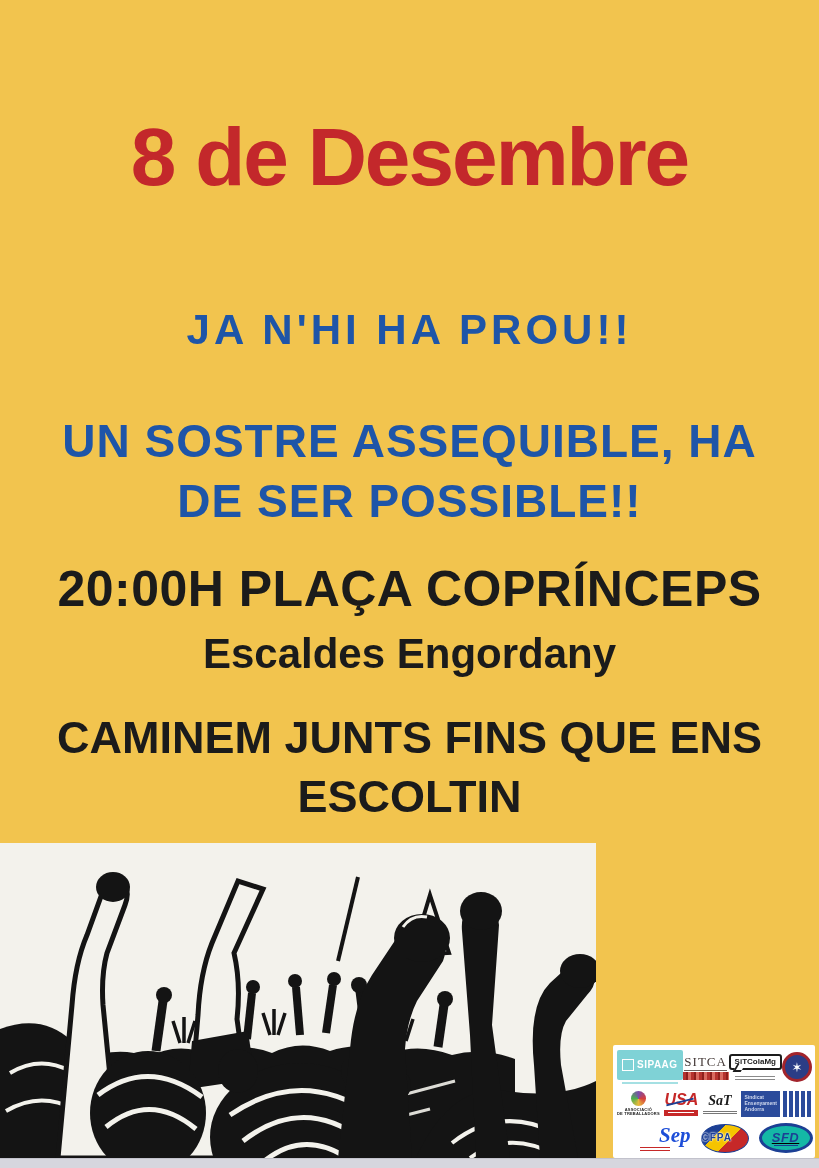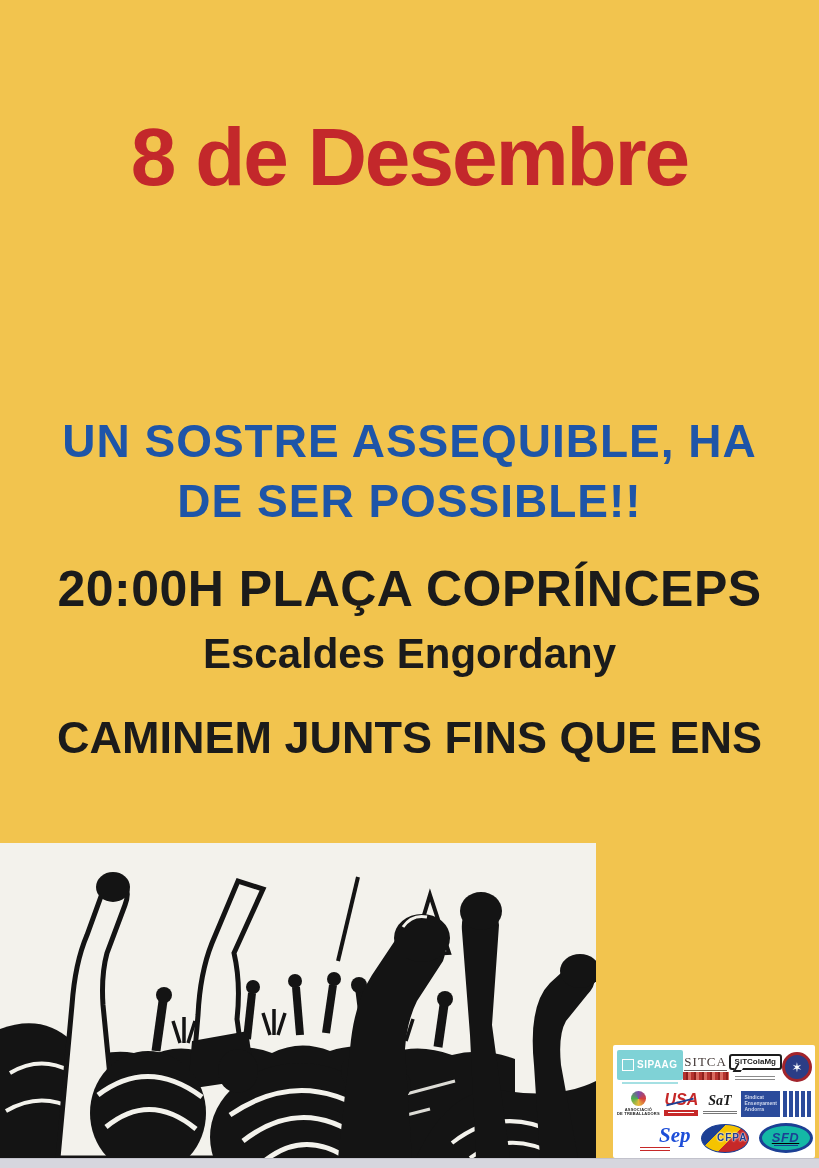--- a/index.html
+++ b/index.html
@@ -62,47 +62,49 @@
   .ens-block span{color:#cfd8ee;font-size:5px;font-weight:700;}
   .ens-bars{display:flex;gap:2px;}
   .ens-bars i{display:block;width:4px;height:26px;background:#2B4B9B;}
   
   .sep-txt{font-size:21px;font-weight:700;font-style:italic;color:#1d4ed8;font-family:"Liberation Serif",serif;margin-left:40px;}
   .sep-sub{margin-top:1px;width:30px;height:4px;
      background:repeating-linear-gradient(0deg,#C62828 0 1px,#fff 1px 2.5px);}
   
   .cfpa-oval{width:46px;height:27px;border-radius:50%;border:1px solid #1C3F94;
      background:linear-gradient(135deg,#1C3F94 0 32%,#F5C400 32% 58%,#C62828 58% 100%);
-     display:flex;align-items:center;justify-content:flex-end;}
+     display:flex;align-items:center;justify-content:flex-start;}
   .cfpa-oval span{color:#1C3F94;font-weight:700;font-size:10px;letter-spacing:1px;
      text-shadow:0 0 2px #fff,0 0 2px #fff;}
   
   .sfd-oval{width:54px;height:30px;border-radius:50%;border:3px solid #1C3F94;background:#14b8a6;
      display:flex;flex-direction:column;align-items:center;justify-content:center;box-sizing:border-box;text-decoration:underline;}
   .sfd-oval b{color:#1C3F94;font-style:italic;font-size:13px;letter-spacing:0.5px;}
   .sfd-oval i{display:block;width:24px;height:1px;background:#1C3F94;margin-top:1px;}
 </style>
 </head>
 <body>
 
 <div class="poster">
 
   <h2 class="txt title2">8 de Desembre</h2>
 
+  <div class="txt slogan1">JA N'HI HA PROU!!</div>
 
   <div class="txt slogan2">
     <div>UN SOSTRE ASSEQUIBLE, HA</div>
     <div>DE SER POSSIBLE!!</div>
   </div>
 
   <div class="txt event">20:00H PLAÇA COPRÍNCEPS</div>
   <div class="txt city">Escaldes Engordany</div>
 
   <div class="txt closing">
     <div>CAMINEM JUNTS FINS QUE ENS</div>
+    <div>ESCOLTIN</div>
   </div>
 
   <div class="crowd">
     <svg viewBox="0 0 596 315" width="596" height="315" preserveAspectRatio="none">
       <rect width="596" height="315" fill="#F3F2EC"></rect>
 
       <path d="M85,218 Q115,202 148,214 Q178,198 212,212 Q242,198 272,210 Q300,196 330,208 Q358,198 390,210 Q420,200 452,212 Q482,204 515,216 L515,315 L85,315 Z" fill="#141414"></path>
       <g stroke="#F3F2EC" stroke-width="3" fill="none" opacity="0.9">
         <path d="M120,250 L180,232"></path>
           <path d="M205,252 L265,236"></path>

